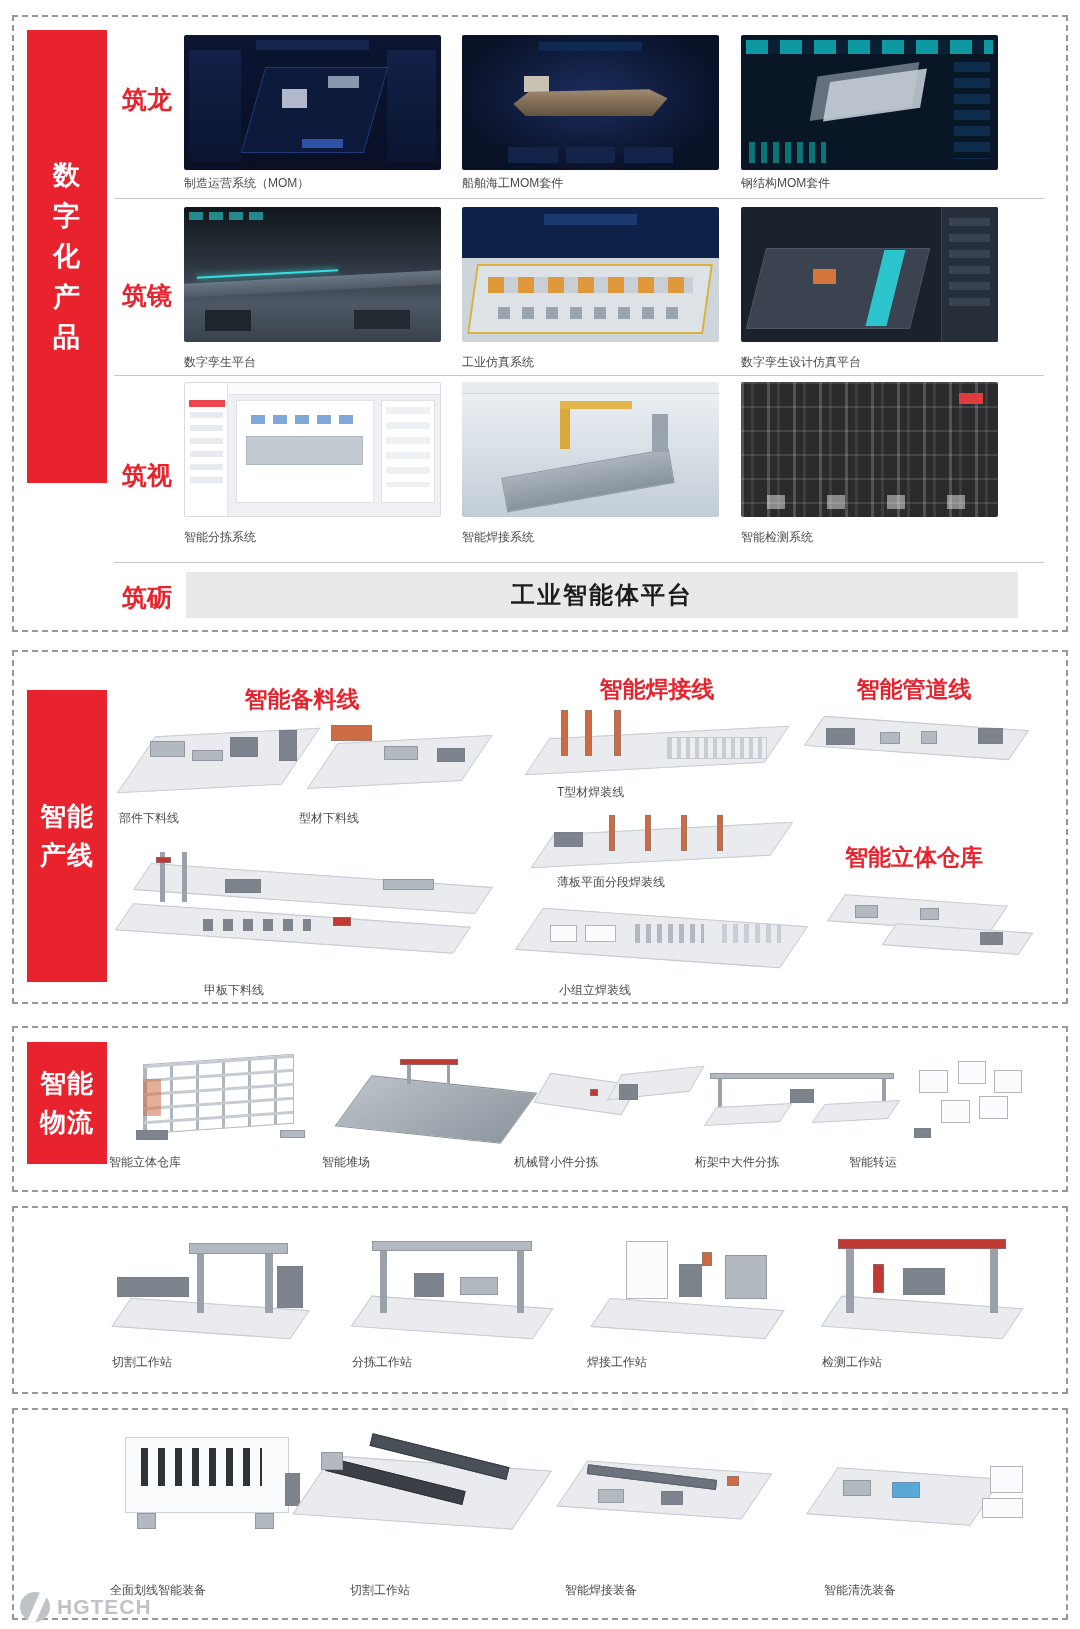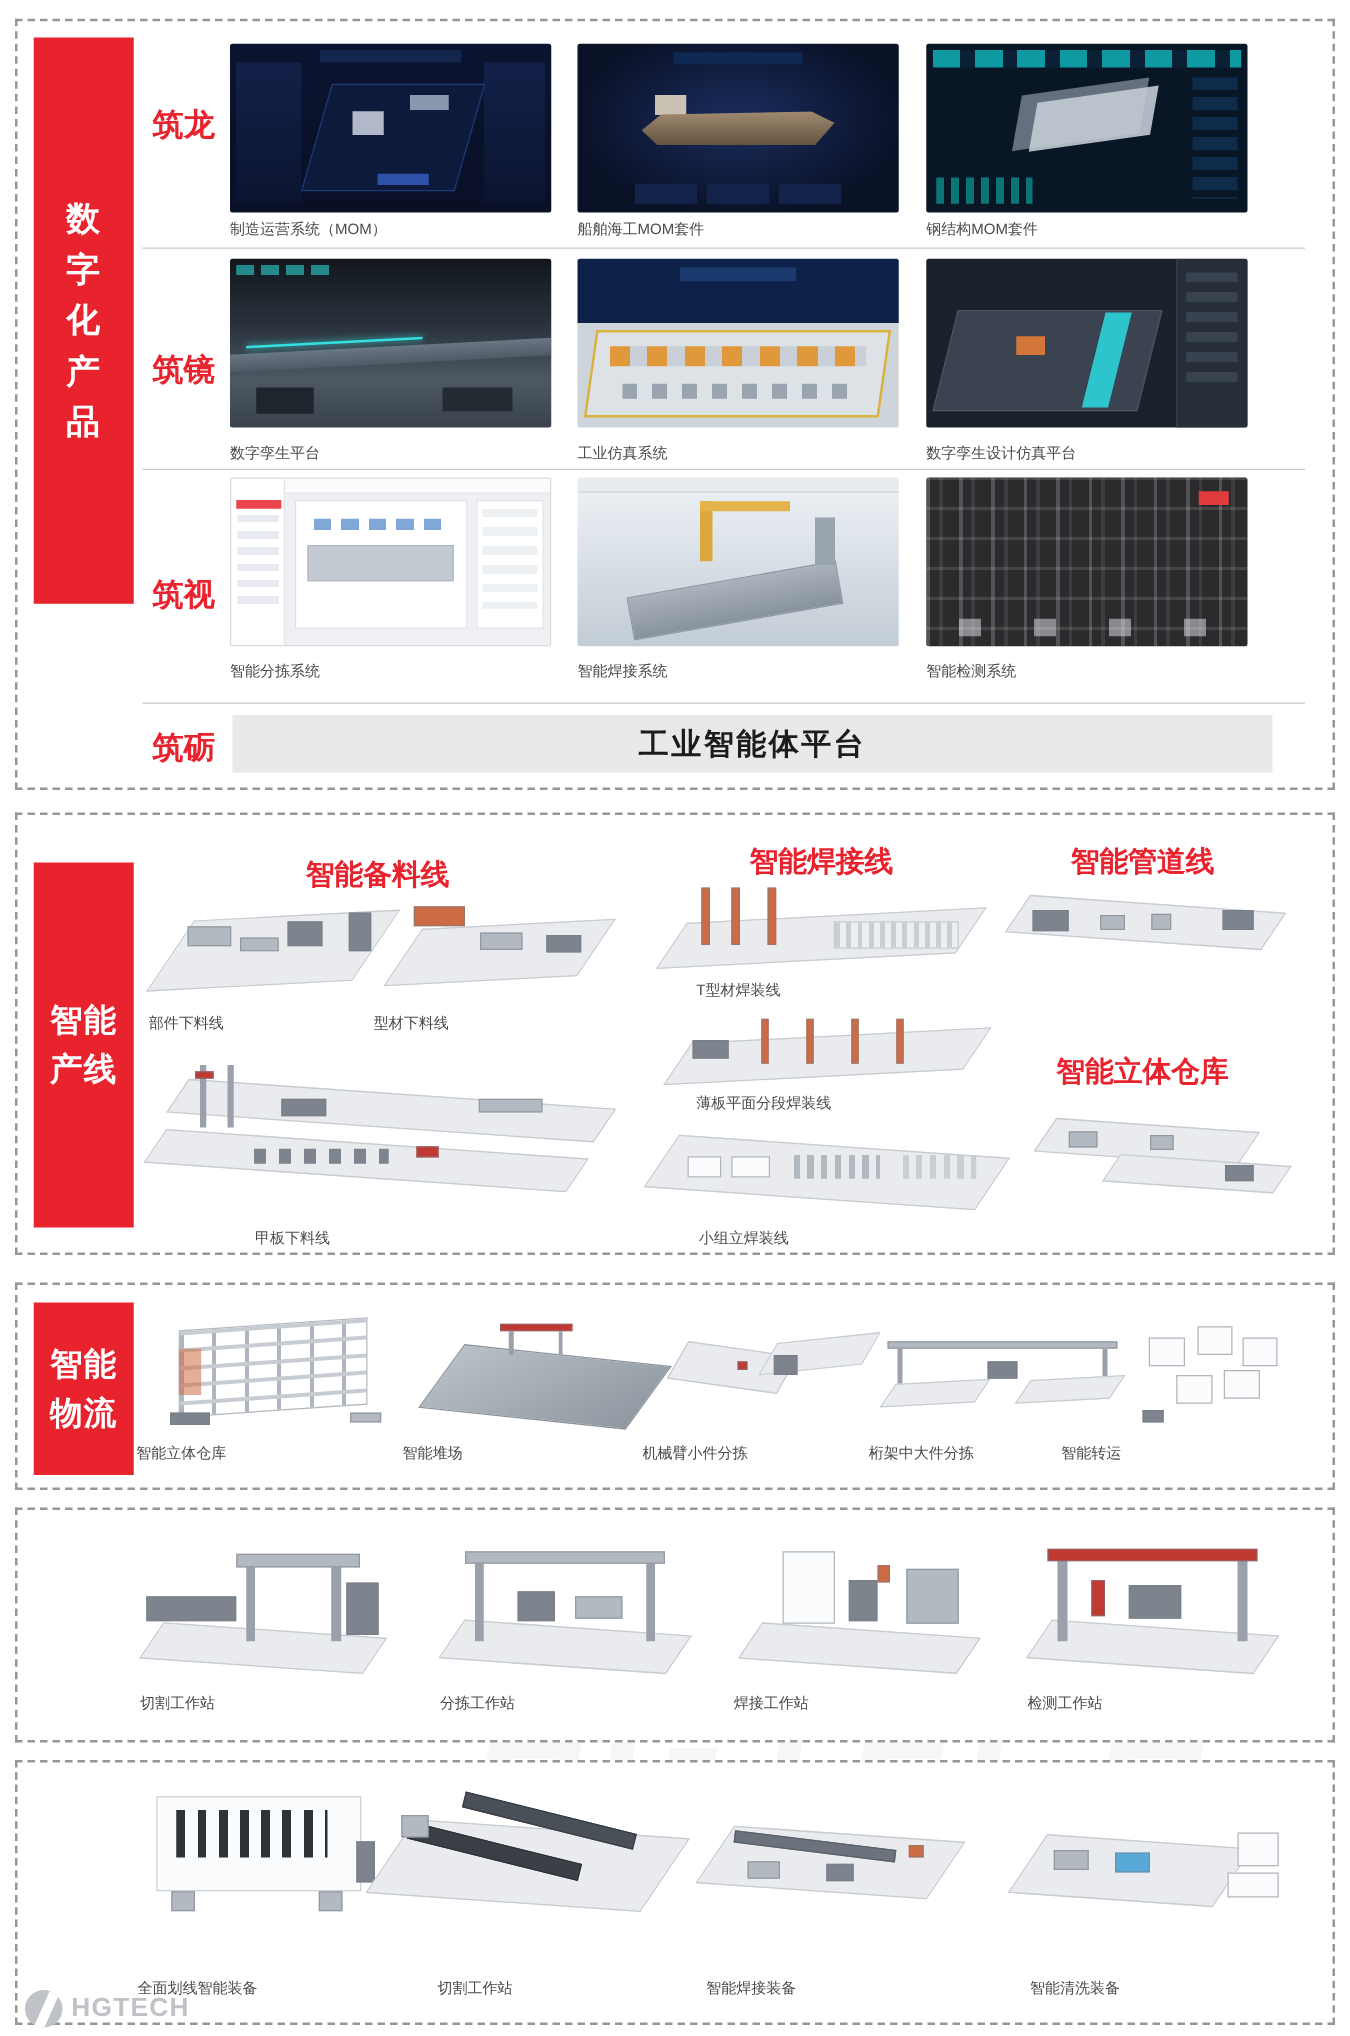--- a/index.html
+++ b/index.html
@@ -240,21 +240,21 @@
       <div class="slabu" style="left:0;right:0;top:24%;bottom:16%;"></div>
       <div class="bk w" style="left:8%;top:36%;width:10%;height:24%;"></div>
       <div class="bk w" style="left:21%;top:36%;width:12%;height:24%;"></div>
       <div style="left:40%;top:34%;width:26%;height:28%;background:repeating-linear-gradient(90deg,#b3b9c1 0 5px,transparent 5px 11px);"></div>
       <div style="right:5%;top:34%;width:22%;height:28%;background:repeating-linear-gradient(90deg,#c9ced5 0 5px,transparent 5px 11px);"></div>
     </div>
     <div class="cap" style="left:545px;top:330px;width:210px;">小组立焊装线</div>
   </div>
 
   <div class="sect" style="top:1026px;height:166px;">
-    <div class="vbar" style="top:14px;height:138px;">
+    <div class="vbar" style="top:14px;height:122px;">
       <div class="vt vt2">智能物流</div>
     </div>
 
     <div class="rnd" style="left:118px;top:26px;width:180px;height:88px;">
       <div style="left:6%;right:10%;top:6%;bottom:14%;border:1px solid #b3b9c1;transform:skewY(-4deg);background:repeating-linear-gradient(180deg,#c7ccd3 0 3px,transparent 3px 14px),repeating-linear-gradient(90deg,#aeb5bd 0 3px,transparent 3px 26px);"></div>
       <div style="left:6%;top:28%;width:10%;height:42%;background:rgba(205,107,69,.55);"></div>
       <div class="bk d" style="left:2%;bottom:2%;width:18%;height:12%;"></div>
       <div class="bk g" style="right:4%;bottom:4%;width:14%;height:10%;"></div>
     </div>
     <div class="rnd" style="left:332px;top:26px;width:180px;height:88px;">

